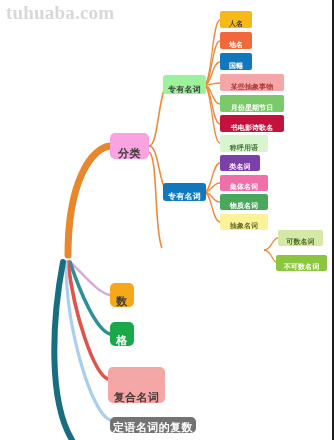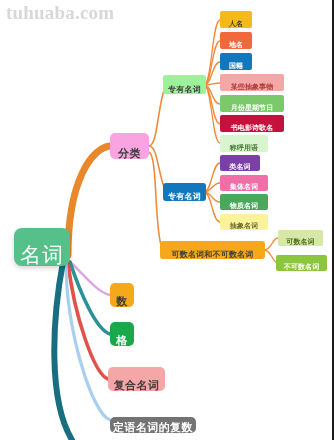--- a/index.html
+++ b/index.html
@@ -105,55 +105,49 @@
 
     <path d="M 204 192 C 212 192 212 163 220 163" stroke="#ef8a3c" stroke-width="1.3" fill="none"></path>
     <path d="M 204 192 C 212 192 212 183 220 183" stroke="#ef8a3c" stroke-width="1.3" fill="none"></path>
     <path d="M 204 192 C 212 192 212 202 220 202" stroke="#ef8a3c" stroke-width="1.3" fill="none"></path>
     <path d="M 204 192 C 212 192 212 222 220 222" stroke="#ef8a3c" stroke-width="1.3" fill="none"></path>
 
     <path d="M 264 250 C 272 250 272 238 278 238" stroke="#ef8a3c" stroke-width="1.3" fill="none"></path>
     <path d="M 264 250 C 272 250 272 263 278 263" stroke="#ef8a3c" stroke-width="1.3" fill="none"></path>
   </svg>
 
-  <div class="node node-root" style="left:14px; top:228px; width:56px; height:38px; background:#55c08a; color:#ffffff;">
-    <span>名词</span>
-  </div>
 
   <div class="node node-l1" style="left:110px; top:133px; width:39px; height:26px; background:#f9a3e0; color:#3d3d3d;">
     <span>分类</span>
   </div>
 
   <div class="node node-l1" style="left:110px; top:283px; width:24px; height:24px; background:#f5a81a; color:#3d3d3d;">
     <span>数</span>
   </div>
 
   <div class="node node-l1" style="left:110px; top:322px; width:24px; height:24px; background:#1aa84a; color:#ffffff;">
     <span>格</span>
   </div>
 
-  <div class="node node-l1" style="left:108px; top:367px; width:57px; height:24px; background:#f5a6a6; color:#4a3a3a;">
+  <div class="node node-l1" style="left:108px; top:367px; width:57px; height:36px; background:#f5a6a6; color:#4a3a3a;">
     <span>复合名词</span>
   </div>
 
   <div class="node node-l1" style="left:110px; top:417px; width:86px; height:16px; background:#737373; color:#ffffff;">
     <span>定语名词的复数</span>
   </div>
 
   <div class="node node-l2" style="left:163px; top:75px; width:43px; height:19px; background:#9bf29b; color:#3d3d3d;">
     <span>专有名词</span>
   </div>
 
   <div class="node node-l2" style="left:163px; top:183px; width:43px; height:18px; background:#1178be; color:#ffffff;">
     <span>专有名词</span>
   </div>
 
-  <div class="node node-l2" style="left:160px; top:241px; width:105px; height:18px; background:#f5a81a; color:#3d3d3d;">
-    <span>可数名词和不可数名词</span>
-  </div>
 
   <div class="node node-l3" style="left:220px; top:11px; width:32px; height:17px; background:#f5b91a; color:#3d3d3d;">
     <span>人名</span>
   </div>
 
   <div class="node node-l3" style="left:220px; top:32px; width:32px; height:17px; background:#f0683c; color:#ffffff;">
     <span>地名</span>
   </div>
 
   <div class="node node-l3" style="left:220px; top:53px; width:32px; height:17px; background:#1178be; color:#ffffff;">

